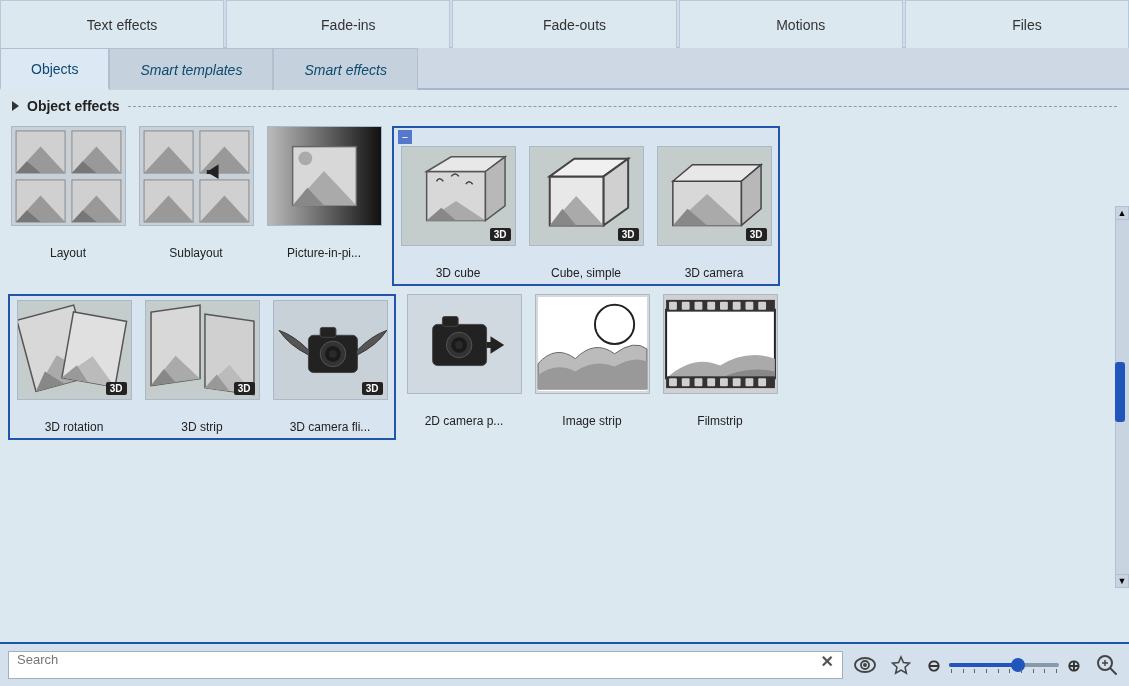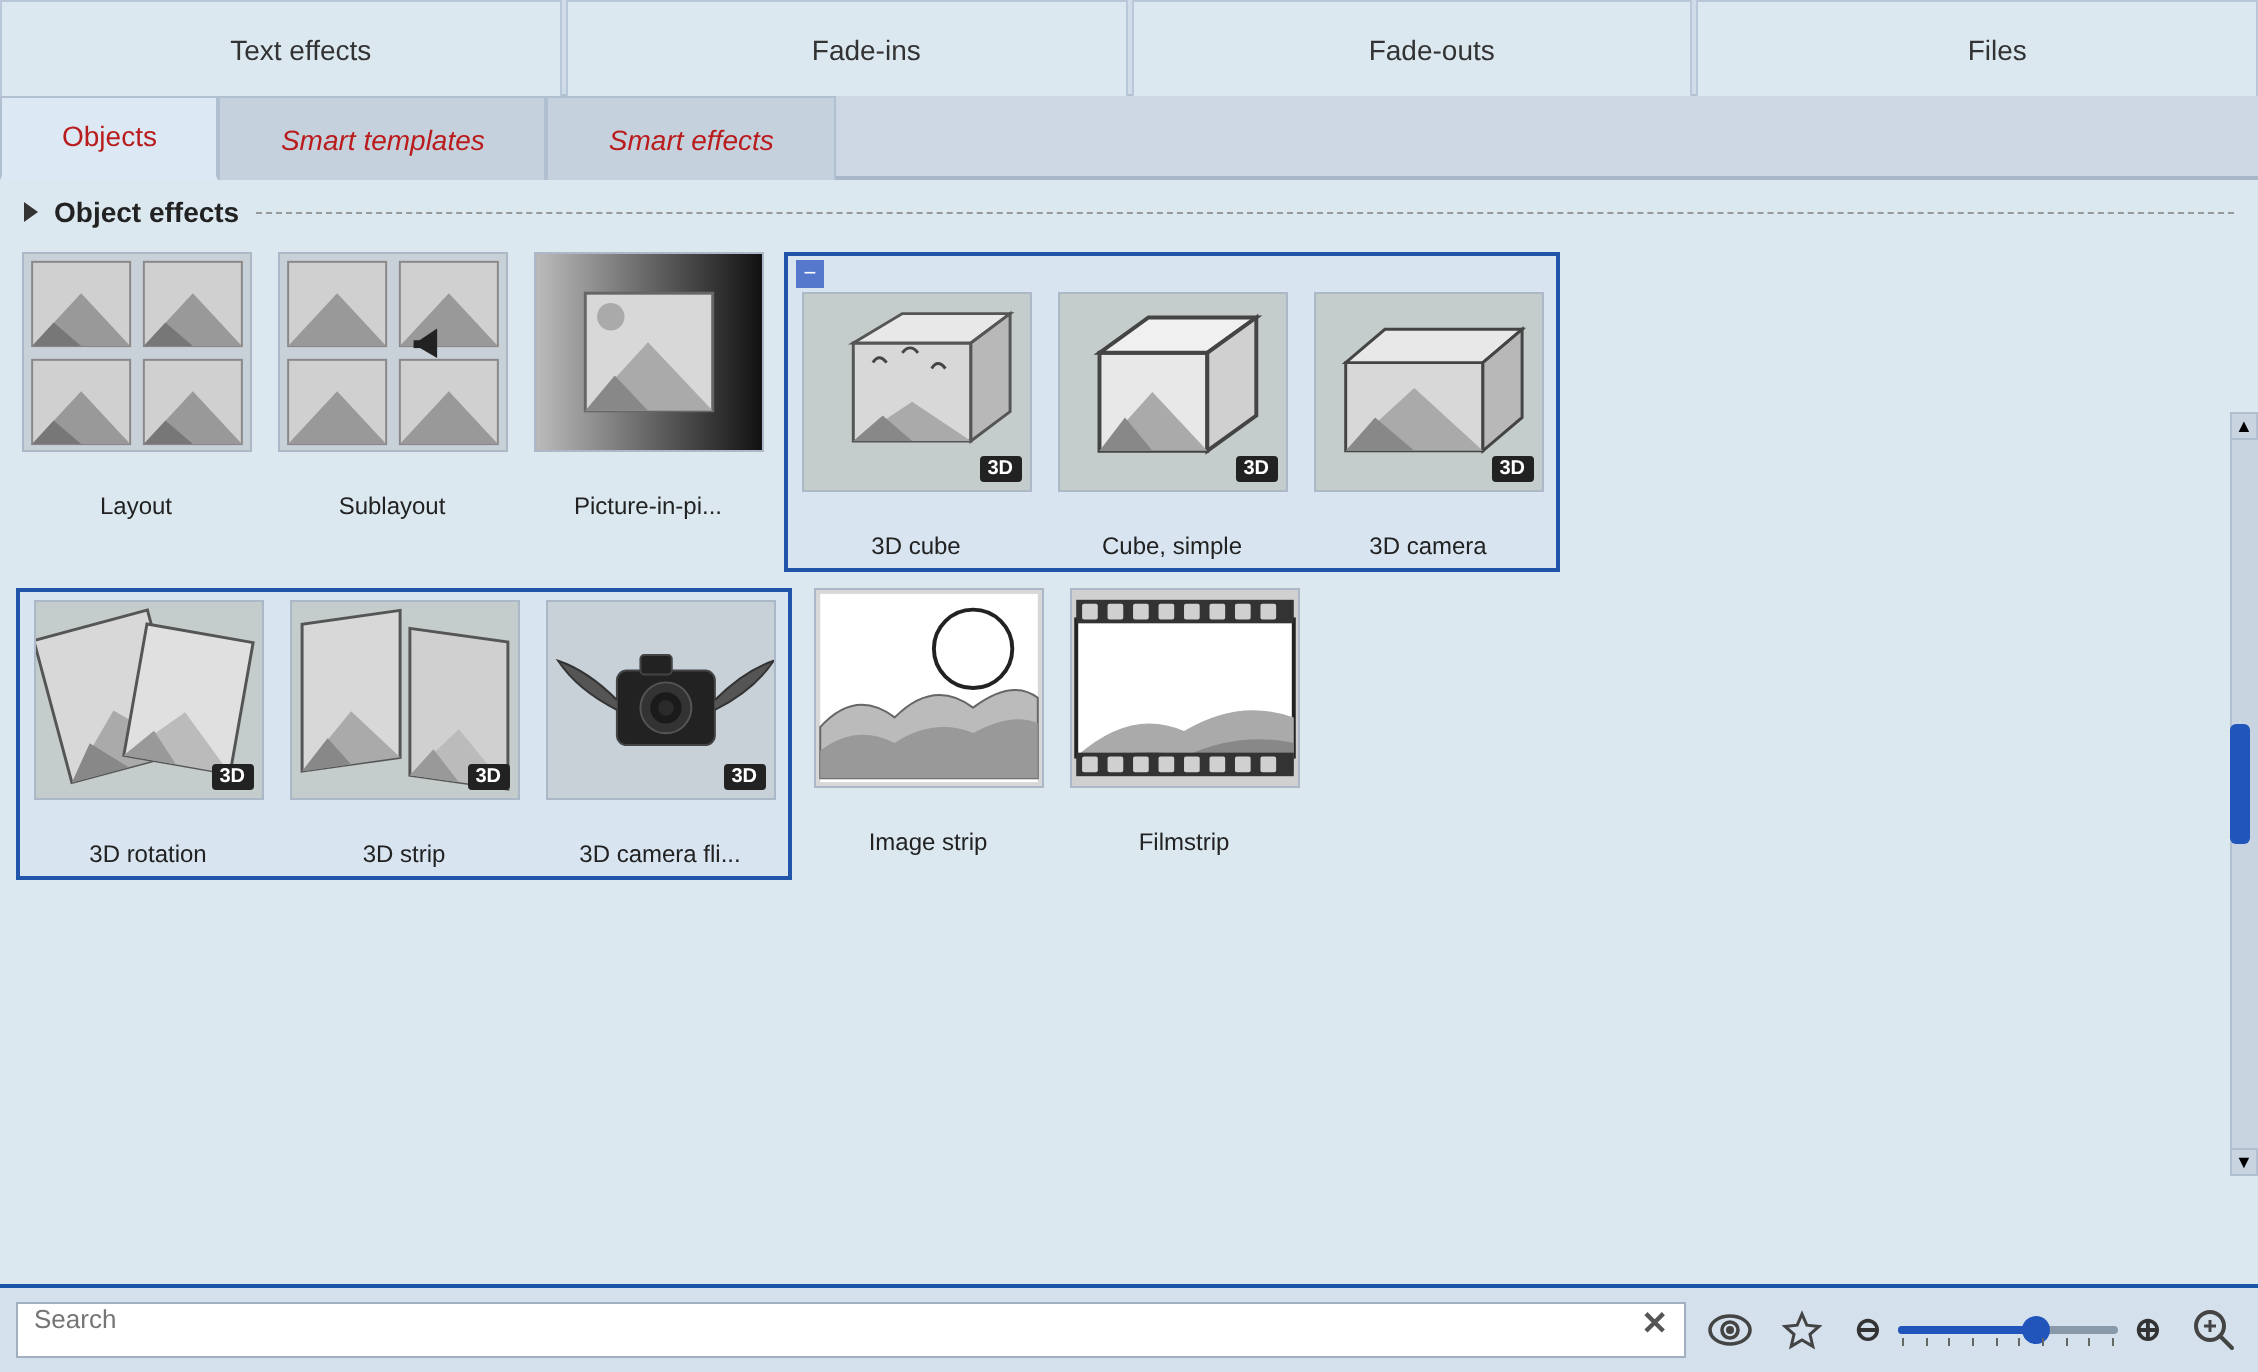--- a/index.html
+++ b/index.html
@@ -50,26 +50,26 @@
     
     .second-tabs {
       display: flex;
       background: #cdd8e4;
       height: 42px;
       border-bottom: 2px solid #a8b8c8;
     }
 
     .second-tab {
       display: flex;
-      align-items: flex-end;
+      align-items: center;
       justify-content: center;
       padding: 12px 30px;
       cursor: pointer;
       font-size: 14px;
-      color: #b91c1c;
+      color: #0c4a6e;
       height: 42px;
       border: 1px solid #b0c0d0;
       border-bottom: none;
       background: #cdd8e4;
     }
 
     .second-tab.active {
       background: #dce8f4;
       border-bottom: 2px solid #dce8f4;
       margin-bottom: -2px;
@@ -337,20 +337,23 @@
 
   <div class="top-tabs">
     <div class="top-tab">
       <span>Text effects</span>
     </div>
     <div class="top-tab">
       <span>Fade-ins</span>
     </div>
     <div class="top-tab">
       <span>Fade-outs</span>
+    </div>
+    <div class="top-tab">
+      <span>Motions</span>
     </div>
     <div class="top-tab">
       <span>Files</span>
     </div>
   </div>
 
   <div class="second-tabs">
     <div class="second-tab active">
       <span>Objects</span>
     </div>
@@ -562,20 +565,37 @@
                   <path d="M35,50 Q20,35 5,30 Q15,45 35,55" fill="#555" stroke="#333" stroke-width="1"></path>
                   <path d="M85,50 Q100,35 115,30 Q105,45 85,55" fill="#555" stroke="#333" stroke-width="1"></path>
                 </svg>
                 <span class="badge-3d">3D</span>
               </div>
               <span class="effect-label">3D camera fli...</span>
             </div>
 
           </div>
 
+          <div class="effect-item">
+            <div class="effect-thumb" style="background:#d0d8e0;">
+              <svg class="thumb-svg" viewBox="0 0 115 100" xmlns="http://www.w3.org/2000/svg">
+                <rect width="115" height="100" fill="#d0d8e0"></rect>
+
+                <rect x="25" y="30" width="55" height="42" rx="5" fill="#222" stroke="#444" stroke-width="1"></rect>
+                <circle cx="52" cy="51" r="13" fill="#333" stroke="#555" stroke-width="1"></circle>
+                <circle cx="52" cy="51" r="8" fill="#1a1a1a"></circle>
+                <circle cx="52" cy="51" r="4" fill="#2a2a2a"></circle>
+                <rect x="35" y="22" width="16" height="10" rx="2" fill="#222" stroke="#444" stroke-width="1"></rect>
+
+                <polygon points="84,42 98,51 84,60" fill="#222"></polygon>
+                <rect x="80" y="48" width="12" height="6" fill="#222"></rect>
+              </svg>
+            </div>
+            <span class="effect-label">2D camera p...</span>
+          </div>
 
           <div class="effect-item">
             <div class="effect-thumb" style="background:#d0d8e0;">
               <svg class="thumb-svg" viewBox="0 0 115 100" xmlns="http://www.w3.org/2000/svg">
                 <rect width="115" height="100" fill="#d8d8d8"></rect>
 
                 <rect x="2" y="2" width="111" height="96" fill="white"></rect>
 
                 <circle cx="80" cy="30" r="20" fill="none" stroke="#222" stroke-width="2"></circle>
 

